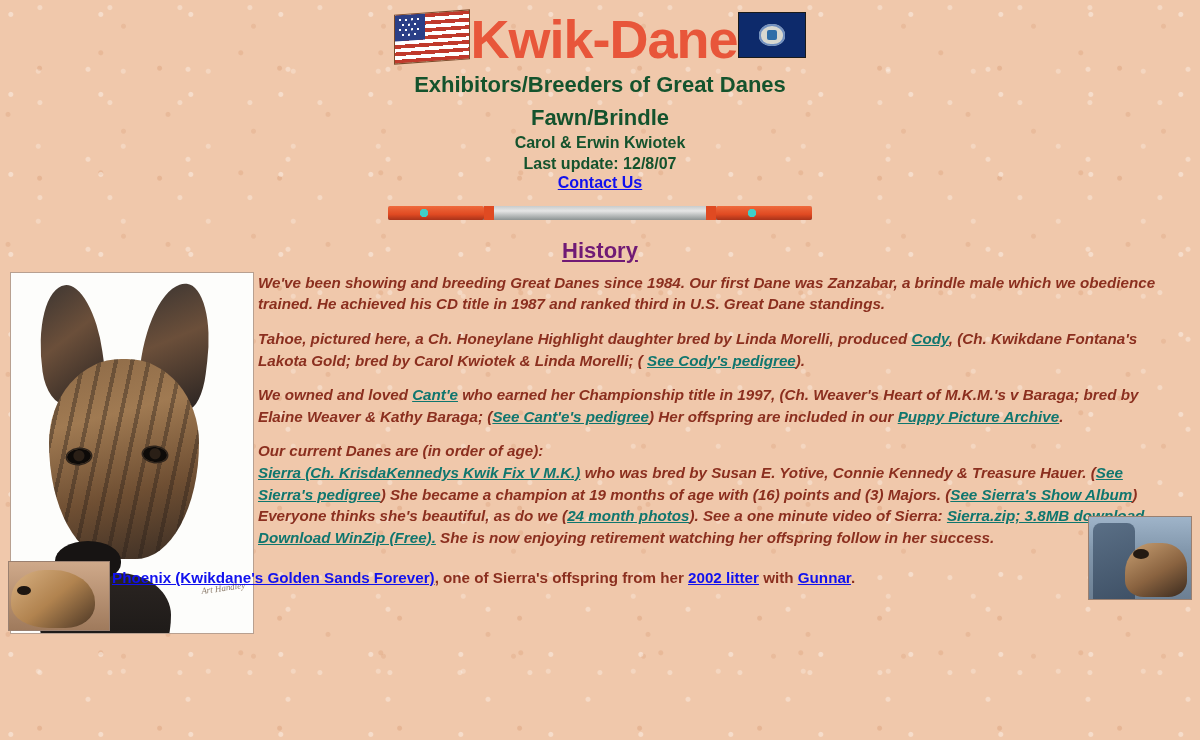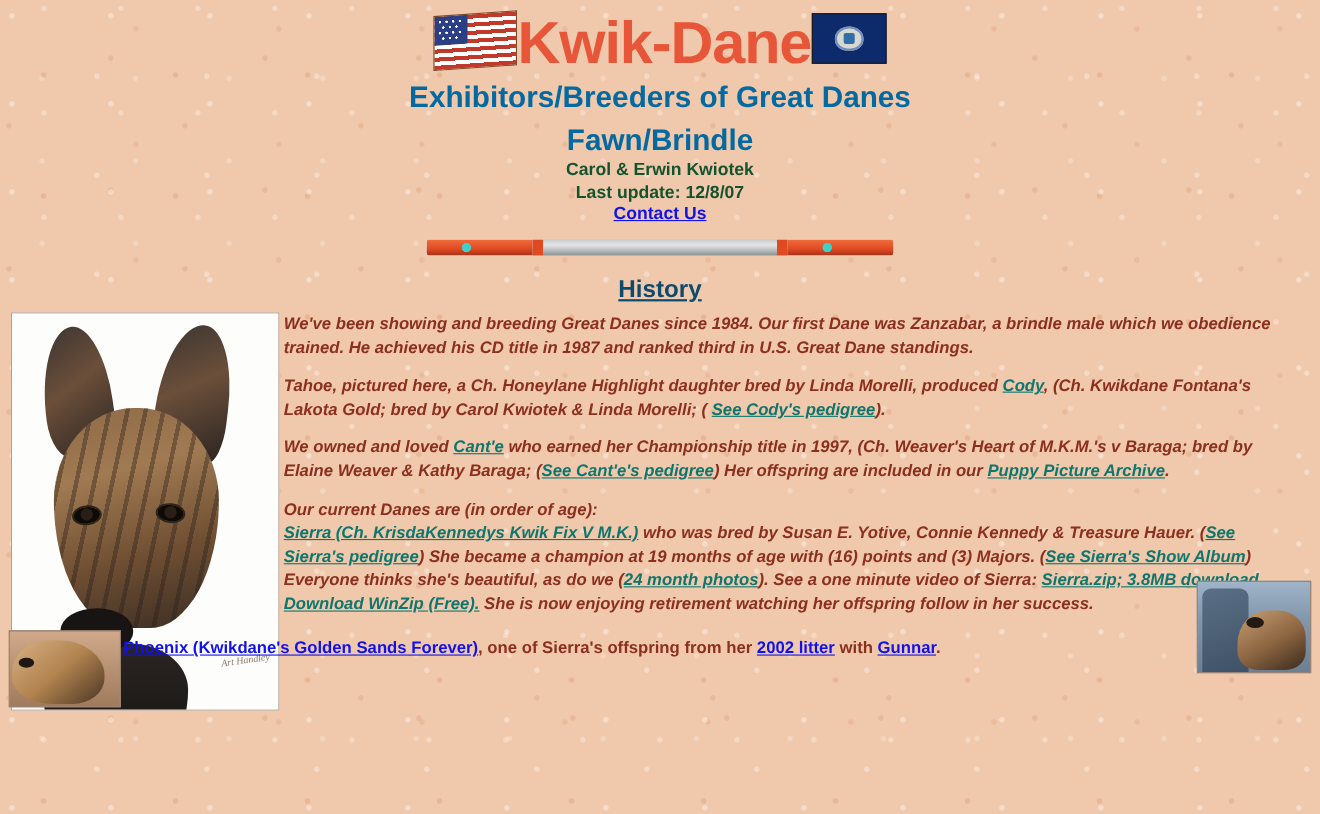--- a/index.html
+++ b/index.html
@@ -113,23 +113,23 @@
     content: "";
     position: absolute;
     left: 50%; top: 50%;
     transform: translate(-50%,-50%);
     width: 10px; height: 10px;
     background: #2f6ea8;
     border-radius: 2px;
   }
 
   .subtitle1 {
-    font-size: 27px;
-    font-weight: bold;
-    color: #0369a1;
+    font-size: 22px;
+    font-weight: bold;
+    color: #14532d;
     margin-top: 6px;
     line-height: 1.22;
   }
   .subline {
     font-size: 16px;
     font-weight: bold;
     color: #14532d;
     line-height: 1.32;
   }
   .contact-link {
@@ -178,21 +178,21 @@
   }
 
   
   .history-wrap {
     text-align: center;
     margin-top: 18px;
   }
   .history-link {
     font-size: 22px;
     font-weight: bold;
-    color: #0c4a6e;
+    color: #701a75;
     text-decoration: underline;
     cursor: pointer;
   }
 
   
   .content {
     position: relative;
     margin-top: 8px;
   }
 

